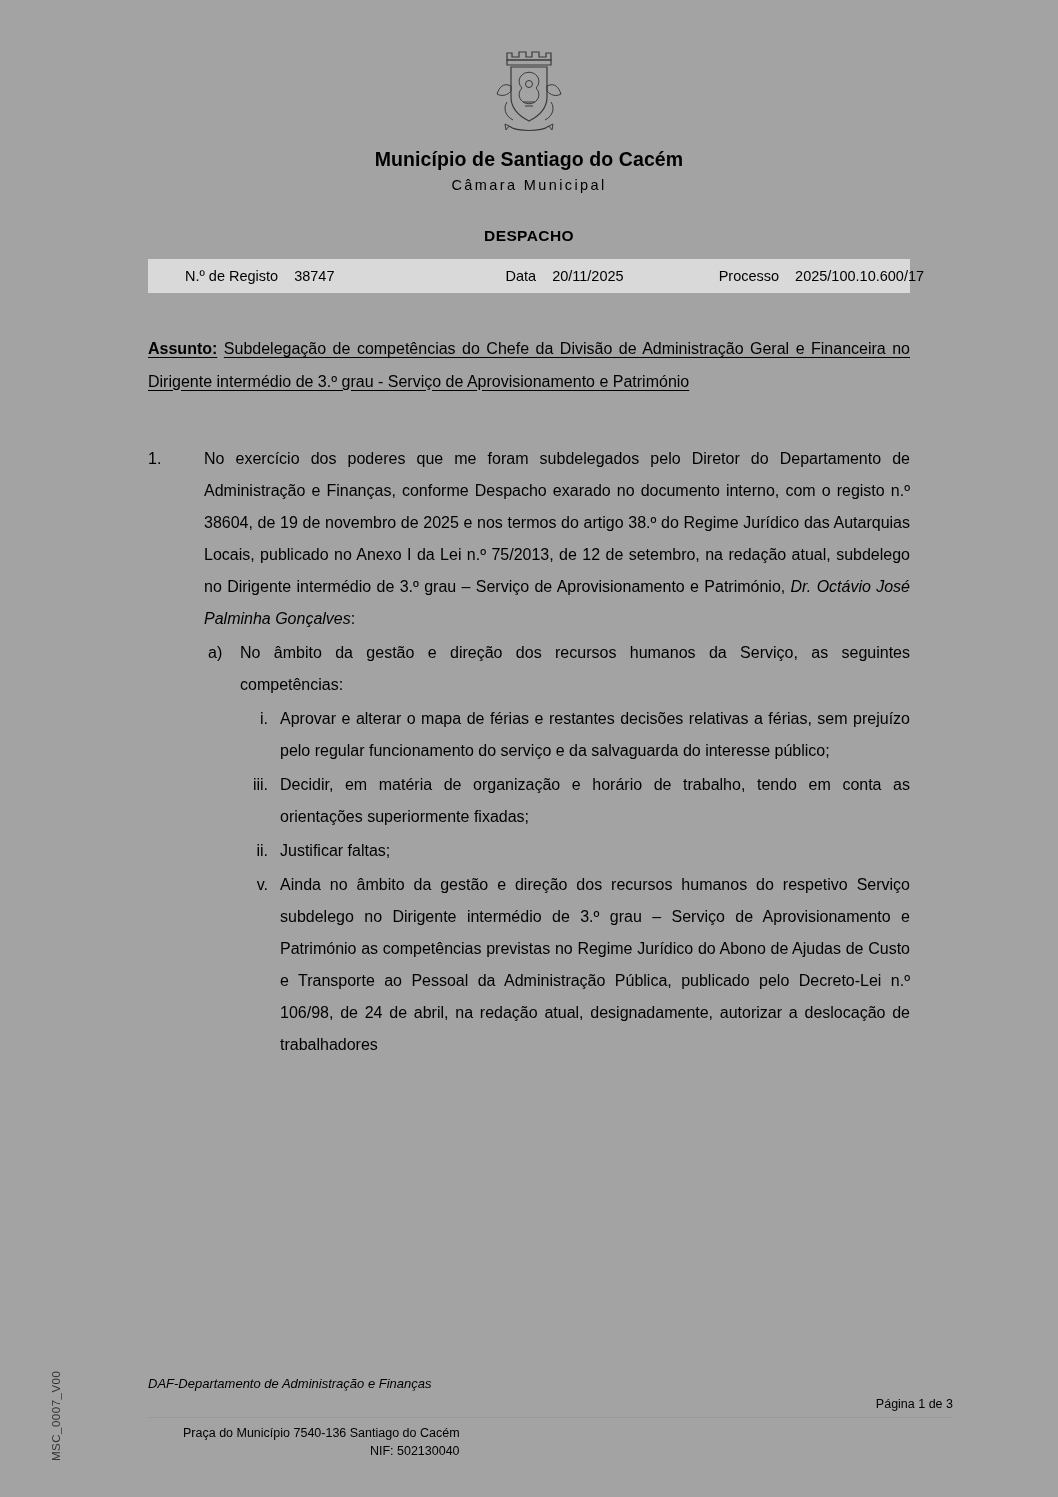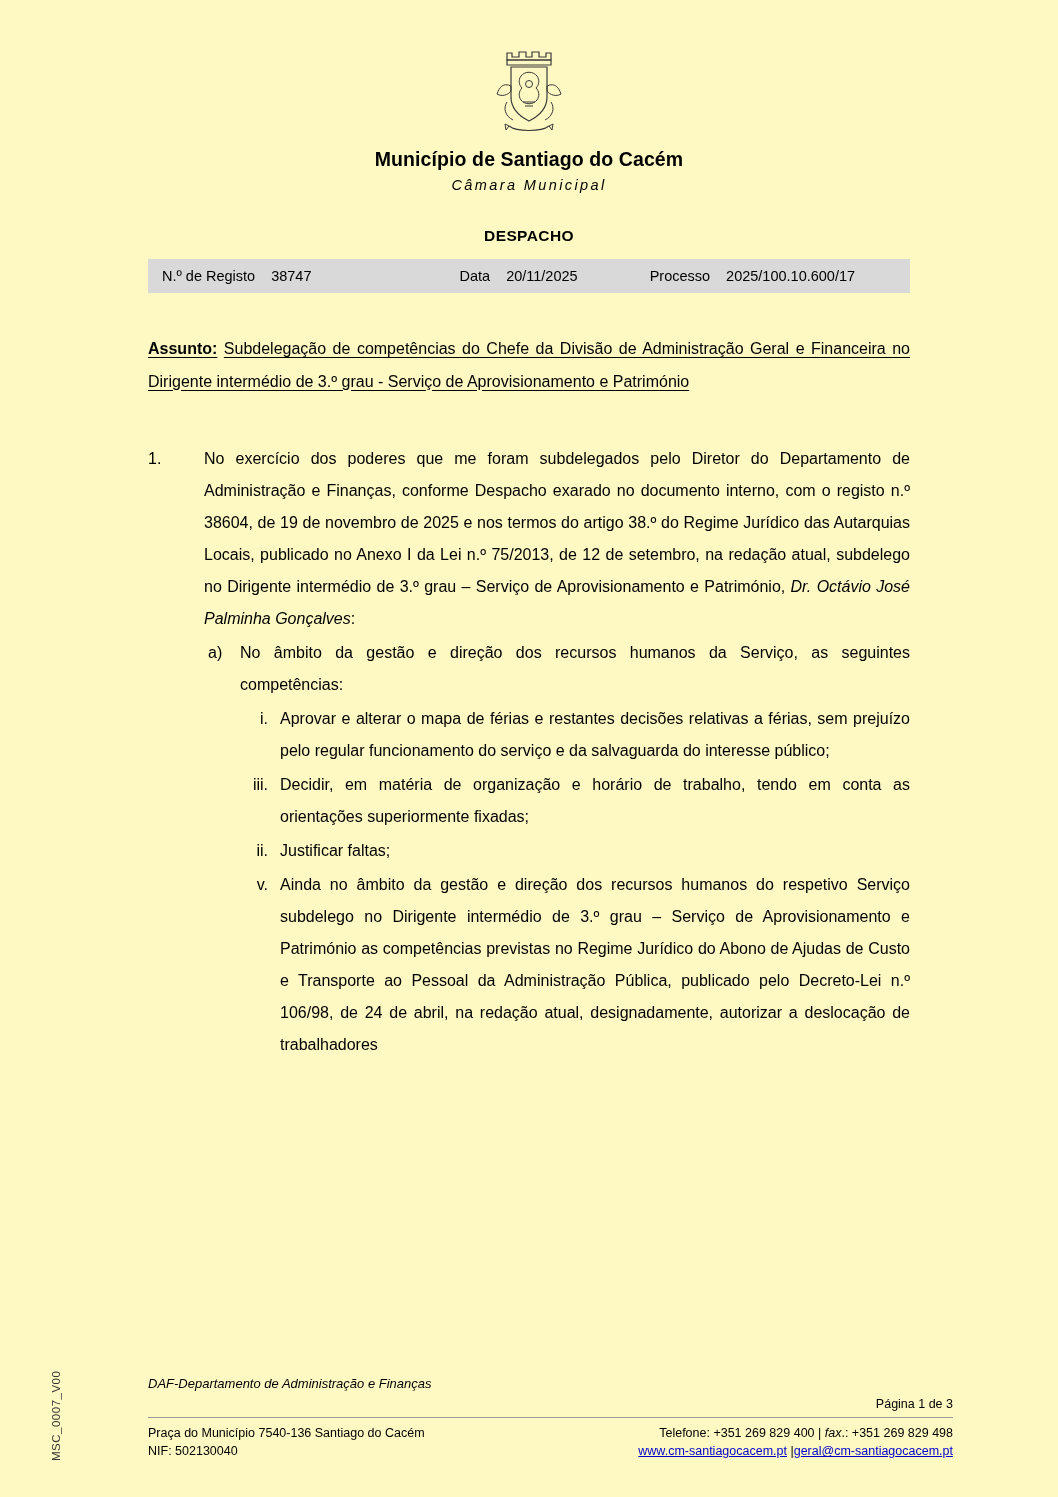--- a/index.html
+++ b/index.html
@@ -9,21 +9,21 @@
   }
   body {
     font-family: "Liberation Sans", sans-serif;
     color: #000000;
   }
   .page {
     position: relative;
     width: 1058px;
     height: 1497px;
     margin: 0 auto;
-    background: #fef9c3;
+    background: #a3a3a3;
     box-sizing: border-box;
     overflow: hidden;
   }
 
   
   .crest-wrap {
     width: 100%;
     display: flex;
     justify-content: center;
     padding-top: 40px;
@@ -35,21 +35,20 @@
   .org-name {
     text-align: center;
     font-size: 19.5px;
     font-weight: bold;
     margin-top: 8px;
     letter-spacing: 0.1px;
   }
   .org-sub {
     text-align: center;
     font-size: 14.5px;
-    font-style: italic;
     letter-spacing: 2.4px;
     margin-top: 6px;
   }
 
   .doc-type {
     text-align: center;
     font-weight: bold;
     font-size: 15.5px;
     margin-top: 34px;
     letter-spacing: 0.4px;
@@ -62,21 +61,21 @@
     height: 34px;
     display: flex;
     align-items: center;
     font-size: 14.5px;
   }
   .reg-cell {
     display: flex;
     align-items: center;
     white-space: nowrap;
   }
-  .reg-label { padding-right: 16px; }
+  .reg-label { padding-right: 16px; margin-left: 23px; }
   .reg-value { }
   .reg-c1 { margin-left: 14px; }
   .reg-c2 { margin-left: 148px; text-align: center; }
   .reg-c3 { margin-left: 72px; }
 
   
   .assunto {
     margin: 40px 148px 0 148px;
     font-size: 16px;
     line-height: 2.05;
@@ -155,21 +154,21 @@
   .foot-rule {
     border-top: 1px solid #9a9a9a;
     margin-bottom: 6px;
   }
   .foot-cols {
     display: flex;
     justify-content: space-between;
     font-size: 12.5px;
     line-height: 1.5;
   }
-  .foot-left { text-align: left; }
+  .foot-left { text-align: right; margin-left: 35px; }
   .foot-right { text-align: right; }
   .foot-right a, .link {
     color: #0000cc;
     text-decoration: underline;
   }
   .foot-right .ital { font-style: italic; }
 
   
   .side-code {
     position: absolute;
@@ -277,20 +276,16 @@
 
   <div class="footer">
     <div class="foot-dept">DAF-Departamento de Administração e Finanças</div>
     <div class="foot-page">Página 1 de 3</div>
     <div class="foot-rule"></div>
     <div class="foot-cols">
       <div class="foot-left">
         <div>Praça do Município   7540-136 Santiago do Cacém</div>
         <div>NIF: 502130040</div>
       </div>
-      <div class="foot-right">
-        <div><span>Telefone: +351 269 829 400 | </span><span class="ital">fax</span><span>.: +351 269 829 498</span></div>
-        <div><span class="link">www.cm-santiagocacem.pt</span><span> |</span><span class="link">geral@cm-santiagocacem.pt</span></div>
-      </div>
     </div>
   </div>
 
 </div>
 
 </body></html>

